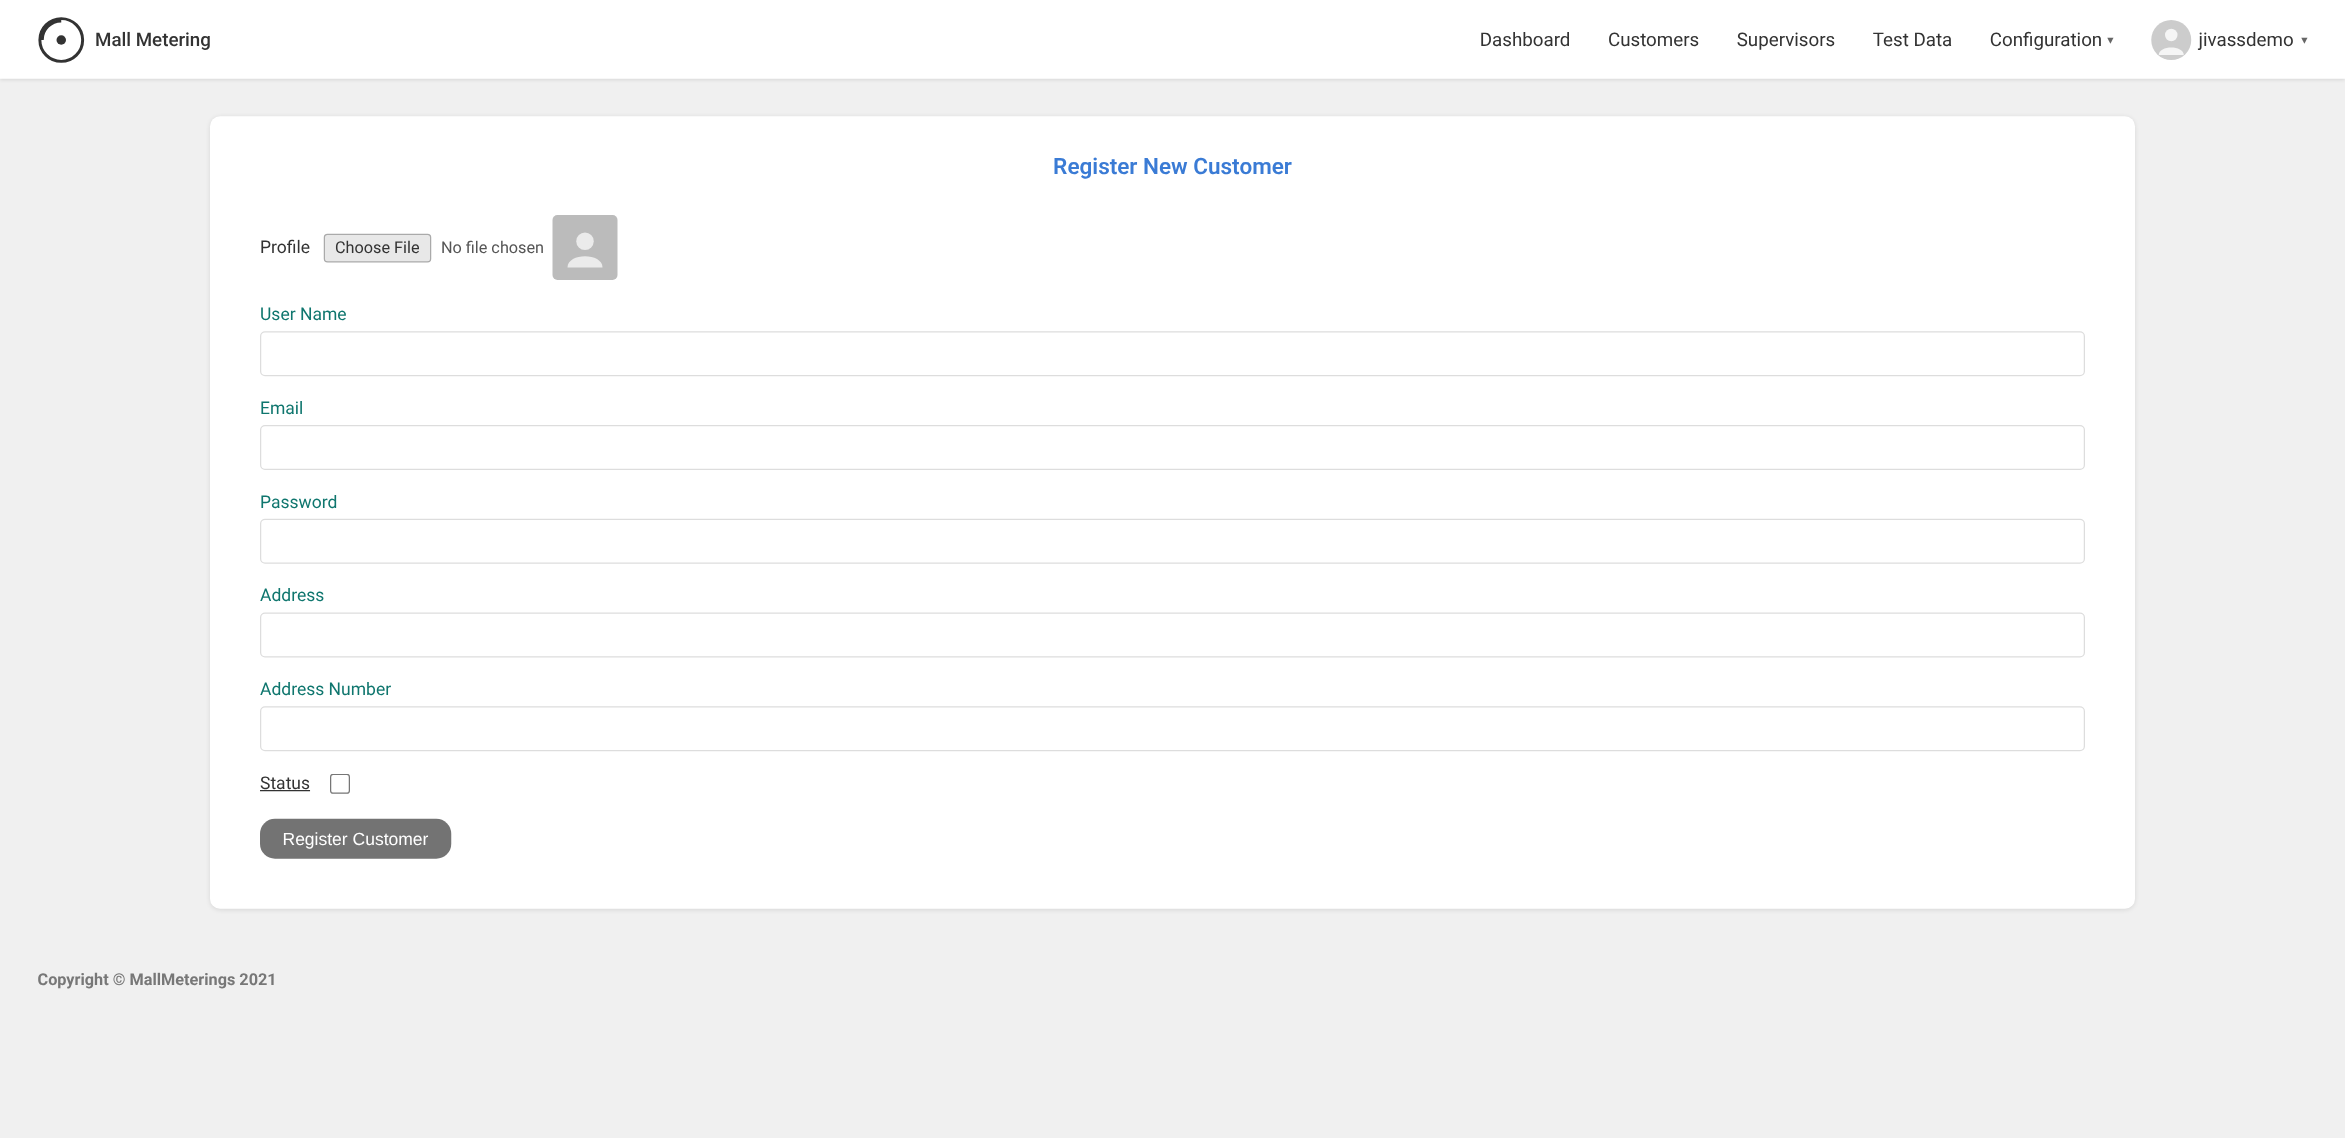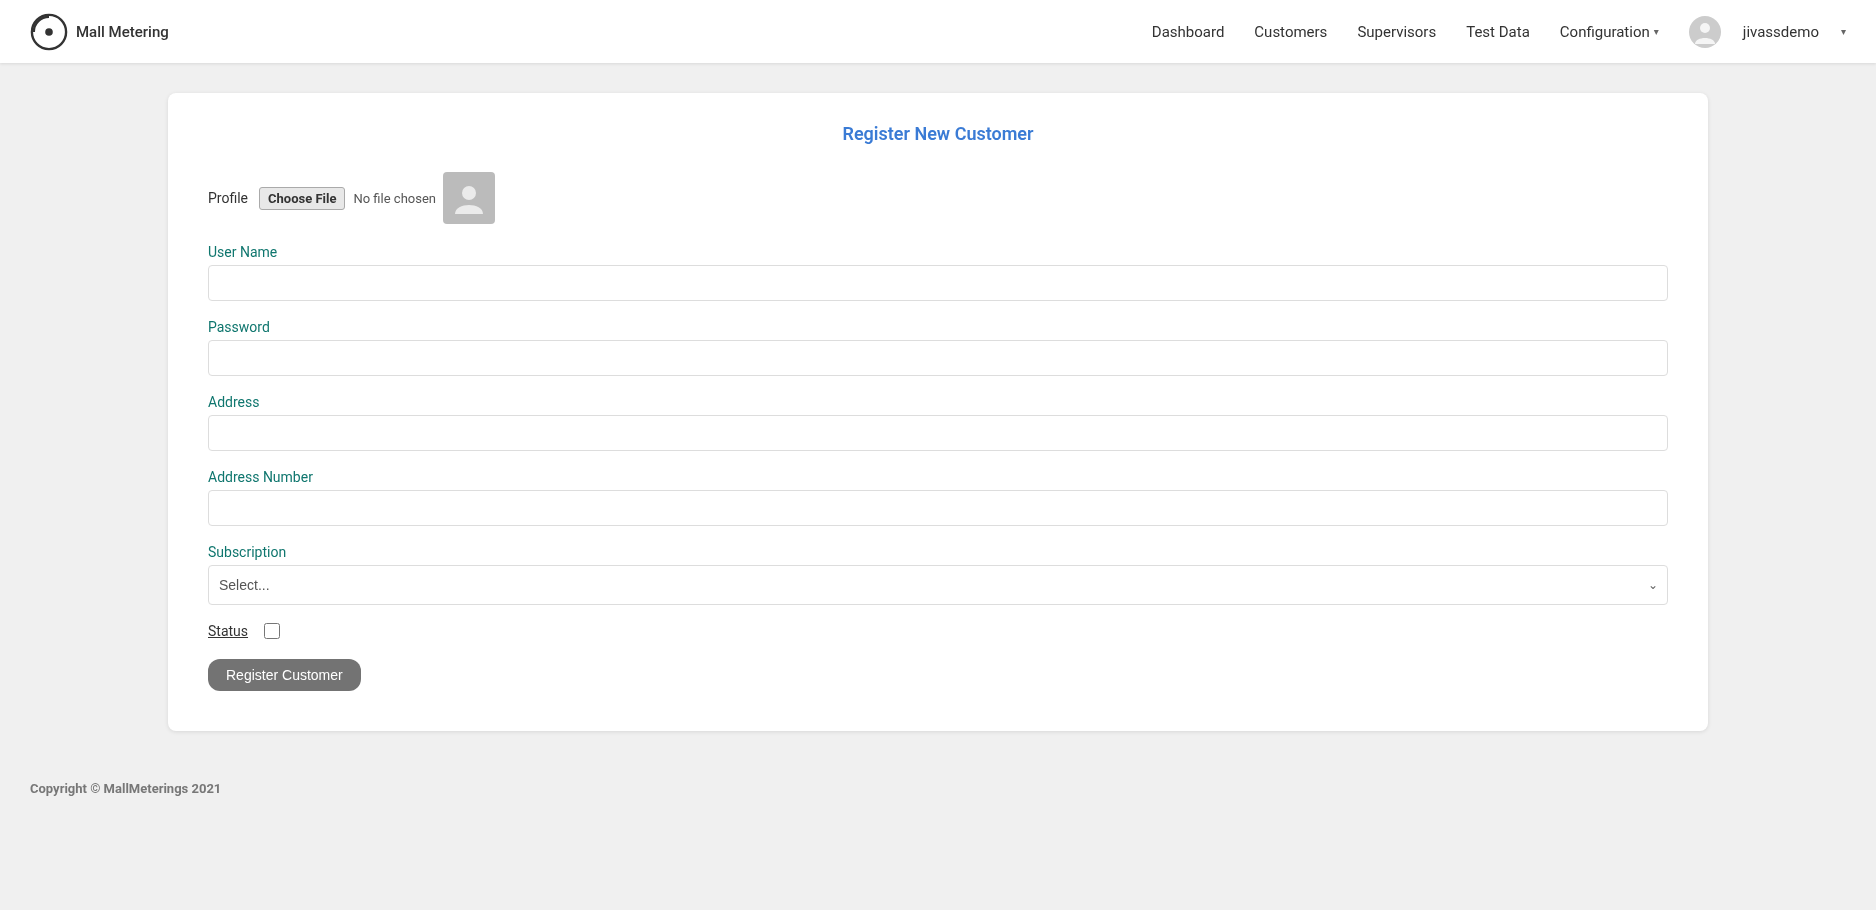--- a/index.html
+++ b/index.html
@@ -50,21 +50,21 @@
       display: flex;
       align-items: center;
       gap: 4px;
       cursor: pointer;
       font-size: 15px;
       color: #333;
     }
     .nav-user {
       display: flex;
       align-items: center;
-      gap: 22px;
+      gap: 6px;
       cursor: pointer;
       font-size: 15px;
       color: #333;
     }
     .user-avatar {
       width: 32px;
       height: 32px;
       border-radius: 50%;
       background: #ccc;
       display: flex;
@@ -117,21 +117,20 @@
       gap: 8px;
     }
     .choose-file-btn {
       padding: 3px 8px;
       border: 1px solid #aaa;
       border-radius: 3px;
       background: #e8e8e8;
       font-size: 13px;
       cursor: pointer;
       color: #333;
-      font-weight: bold;
     }
     .no-file-text {
       font-size: 13px;
       color: #555;
     }
     .avatar-placeholder {
       width: 52px;
       height: 52px;
       background: #bbb;
       border-radius: 4px;
@@ -287,52 +286,44 @@
       </div>
     </div>
 
     
     <div class="form-group">
       <label class="form-label">User Name</label>
       <input type="text" class="form-input" style="">
     </div>
 
     
+    <div class="form-group">
+      <label class="form-label">Email</label>
+      <input type="email" class="form-input" style="">
+    </div>
 
     
     <div class="form-group">
       <label class="form-label">Password</label>
       <input type="password" class="form-input" style="">
     </div>
 
     
     <div class="form-group">
       <label class="form-label">Address</label>
       <input type="text" class="form-input" style="">
     </div>
 
     
     <div class="form-group">
       <label class="form-label">Address Number</label>
       <input type="text" class="form-input" style="">
     </div>
 
     
-    <div class="form-group">
-      <label class="form-label">Subscription</label>
-      <div class="form-select-wrapper">
-        <select class="form-select">
-          <option value="">Select...</option>
-          <option value="monthly">Monthly</option>
-          <option value="quarterly">Quarterly</option>
-          <option value="yearly">Yearly</option>
-        </select>
-        <span class="select-arrow">⌄</span>
-      </div>
-    </div>
 
     
     <div class="status-row">
       <span class="status-label">Status</span>
       <input type="checkbox" class="status-checkbox" style="">
     </div>
 
     
     <button class="register-btn">Register Customer</button>
   </div>

